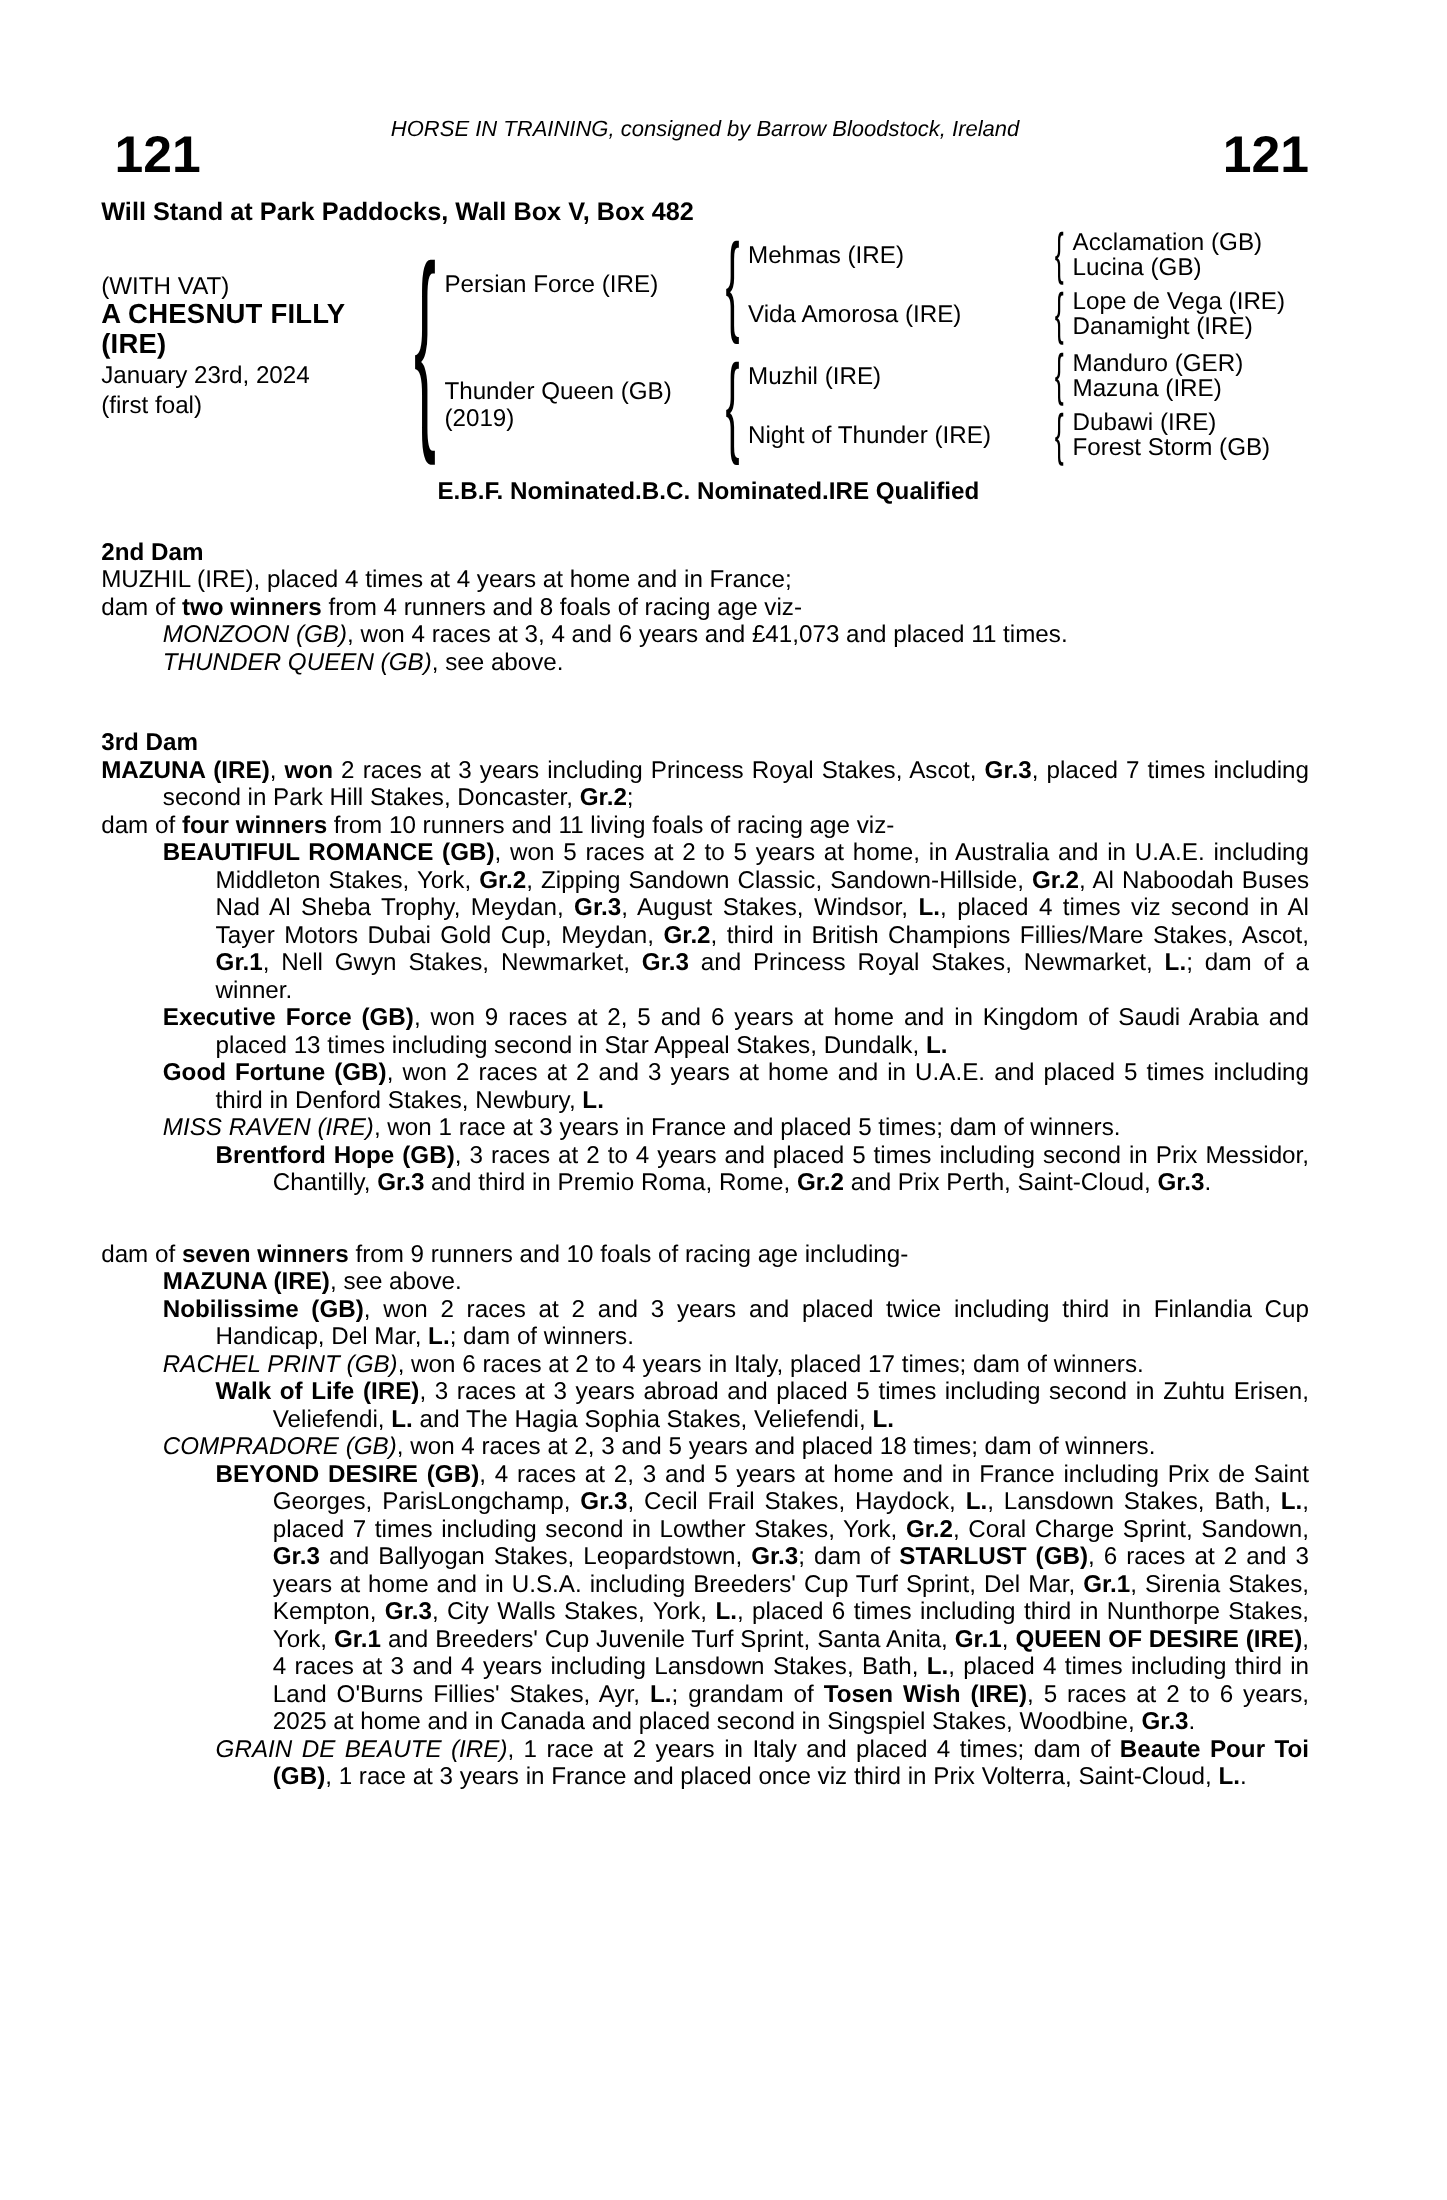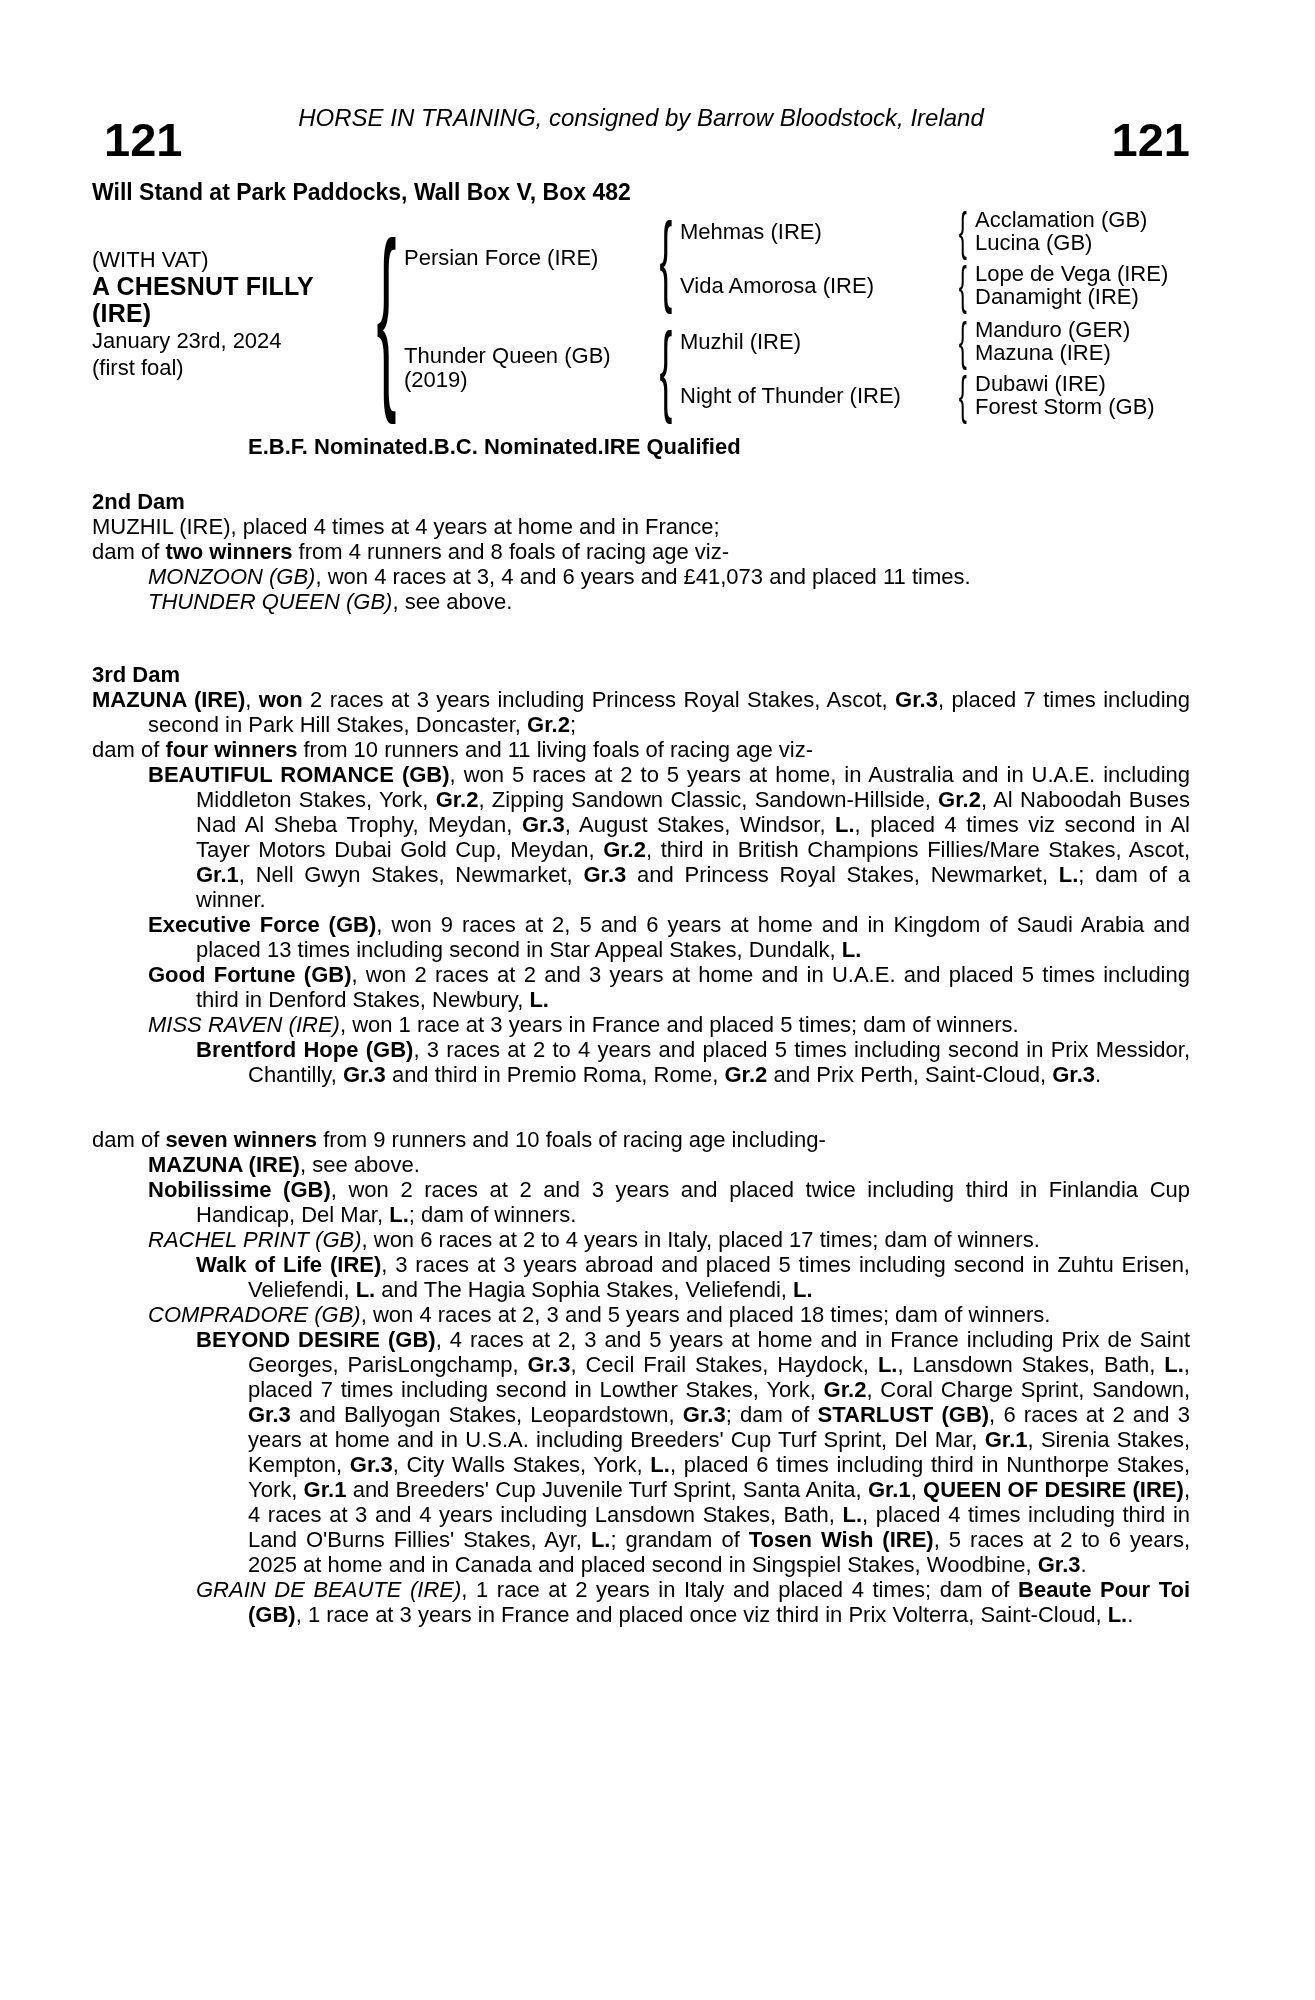--- a/index.html
+++ b/index.html
@@ -3,21 +3,21 @@
 <meta charset="utf-8">
 <style>
   html,body{margin:0;padding:0;background:#ffffff;}
   .page{
     width:1315px;min-height:2000px;box-sizing:border-box;
     padding:0 125px 40px 92px;background:#fff;color:#000;
     font-family:"Liberation Sans","DejaVu Sans",sans-serif;
     font-size:22px;line-height:25px;
   }
   
-  .consignor-line{margin-top:104px;text-align:center;font-style:italic;font-size:24px;line-height:28px;}
+  .consignor-line{margin-top:104px;text-align:center;font-style:italic;font-size:20px;line-height:28px;}
   .lot-row{display:flex;justify-content:space-between;font-weight:700;font-size:47px;line-height:1;margin-top:-16px;margin-left:12px;}
   .stand-line{margin-top:16px;font-weight:700;font-size:23px;line-height:26px;}
 
   
   .ped{display:flex;margin-top:3px;}
   .pcol1{width:276px;box-sizing:border-box;padding-top:38px;}
   .pcol1 .small{font-size:22px;line-height:27px;}
   .lname{font-size:25px;font-weight:700;line-height:27px;letter-spacing:.2px;}
   .g2col{display:flex;flex-direction:column;row-gap:10px;}
   .g2row{display:flex;align-items:center;}
@@ -28,21 +28,21 @@
   .g4name{line-height:23px;white-space:nowrap;}
   .bwrap{display:flex;align-items:center;justify-content:center;overflow:visible;flex-shrink:0;}
   .w1{width:36px;} .w2{width:27px;} .w3{width:25px;}
   .brace{display:block;line-height:.9;font-weight:400;}
   .brace::before{content:"{";}
   .b1{font-size:200px;transform:scale(0.30,1.00);}
   .b2{font-size:96px;transform:scale(0.40,1.05);}
   .b3{font-size:47px;transform:scale(0.52,1.10);}
 
   
-  .noms{display:flex;justify-content:flex-start;margin-top:16px;padding-left:156px;padding-right:150px;font-weight:700;font-size:22px;}
+  .noms{display:flex;justify-content:center;margin-top:16px;padding-left:156px;padding-right:150px;font-weight:700;font-size:22px;}
 
   
   .para{text-align:justify;}
   .para.head{font-weight:700;text-align:left;}
   .ind0{padding-left:56px;text-indent:-56px;}
   .ind1{padding-left:104px;text-indent:-48px;}
   .ind2{padding-left:156px;text-indent:-52px;}
   .b{font-weight:700;}
   .i{font-style:italic;}
 </style>

